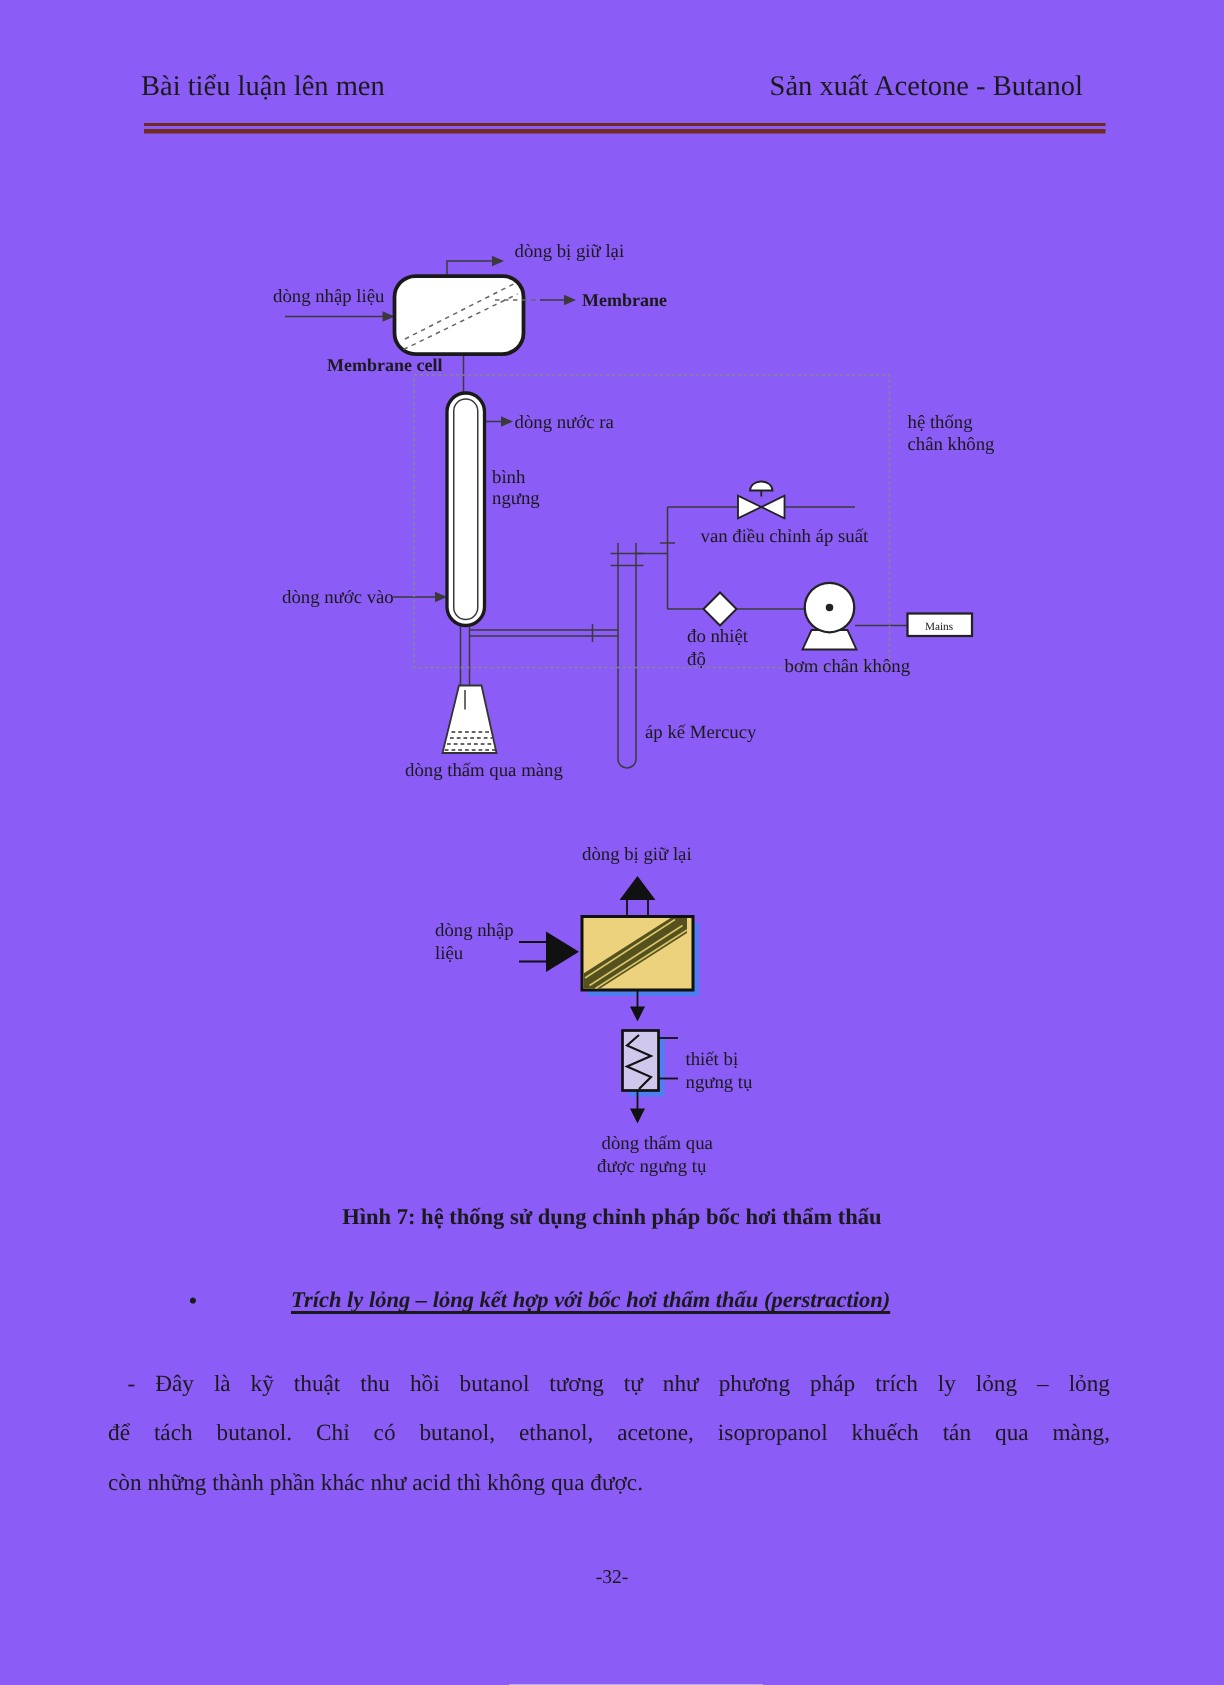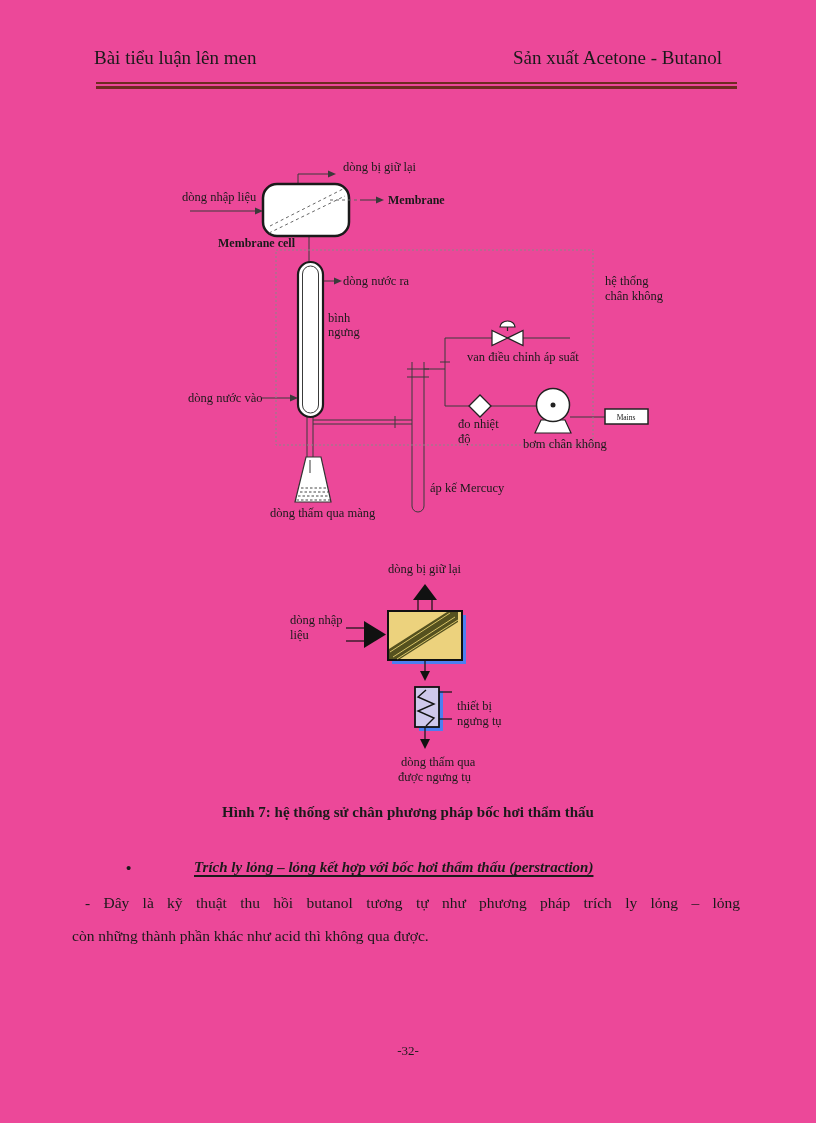--- a/index.html
+++ b/index.html
@@ -1,32 +1,32 @@
 <!DOCTYPE html>
 <html><head>
 <meta charset="utf-8">
 <style>
   html,body{margin:0;padding:0;background:#e8e8e8;}
   .page{
-    position:relative;width:816px;height:1123px;margin:0 auto;background:#ec4899;
+    position:relative;width:816px;height:1123px;margin:0 auto;background:#8b5cf6;
     font-family:"Liberation Serif","DejaVu Serif",serif;color:#1a1a1a;overflow:hidden;
   }
   .hdr-left{position:absolute;left:94px;top:47px;font-size:19px;}
   .hdr-right{position:absolute;right:94px;top:47px;font-size:19px;}
   .hdr-rule{position:absolute;left:96px;top:82px;width:641px;height:2px;
     border-top:2px solid #6f2b22;border-bottom:3px solid #6f2b22;}
   svg text{font-family:"Liberation Serif","DejaVu Serif",serif;fill:#1a1a1a;}
   .caption{position:absolute;left:0;top:804px;width:816px;text-align:center;
     font-weight:bold;font-size:15px;}
   .bullet{position:absolute;left:126px;top:860px;font-size:15px;font-weight:bold;}
   .heading{position:absolute;left:148px;top:859px;font-size:15px;font-weight:bold;font-style:italic;margin-left:46px;}
   .heading span{text-decoration:underline;text-decoration-thickness:1.5px;text-underline-offset:3px;}
   .para{position:absolute;left:72px;top:886px;width:668px;font-size:15.5px;line-height:33px;}
   .pline{text-align:justify;text-align-last:justify;white-space:normal;}
-  .pline.first{padding-left:13px;}
+  .pline.first{padding-left:13px;margin-top:20px;}
   .pline.last{text-align:right;text-align-last:left;}
   .pagenum{position:absolute;left:0;top:1043px;width:816px;text-align:center;font-size:13px;}
 </style>
 </head>
 <body>
 
 <div class="page">
 
   <div class="hdr-left">Bài tiểu luận lên men</div>
   <div class="hdr-right">Sản xuất Acetone - Butanol</div>
@@ -173,27 +173,28 @@
 
     <text x="388" y="573" font-size="12.5">dòng bị giữ lại</text>
     <text x="290" y="624" font-size="12.5">dòng nhập</text>
     <text x="290" y="639" font-size="12.5">liệu</text>
     <text x="457" y="710" font-size="12.5">thiết bị</text>
     <text x="457" y="725" font-size="12.5">ngưng tụ</text>
     <text x="401" y="766" font-size="12.5">dòng thấm qua</text>
     <text x="398" y="781" font-size="12.5">được ngưng tụ</text>
   </svg>
 
-  <div class="caption">Hình 7: hệ thống sử chân phương pháp bốc hơi thẩm thấu</div>
+  <div class="caption">Hình 7: hệ thống sử dụng chỉnh pháp bốc hơi thẩm thấu</div>
 
   <div class="bullet">•</div>
   <div class="heading">
     <span>Trích ly lỏng – lỏng kết hợp với bốc hơi thẩm thấu (perstraction)</span>
   </div>
 
   <div class="para">
     <div class="pline first">- Đây là kỹ thuật thu hồi butanol tương tự như phương pháp trích ly lỏng – lỏng</div>
+    <div class="pline">để tách butanol. Chỉ có butanol, ethanol, acetone, isopropanol khuếch tán qua màng,</div>
     <div class="pline last">còn những thành phần khác như acid thì không qua được.</div>
   </div>
 
   <div class="pagenum">-32-</div>
 
 </div>
 
 </body></html>

